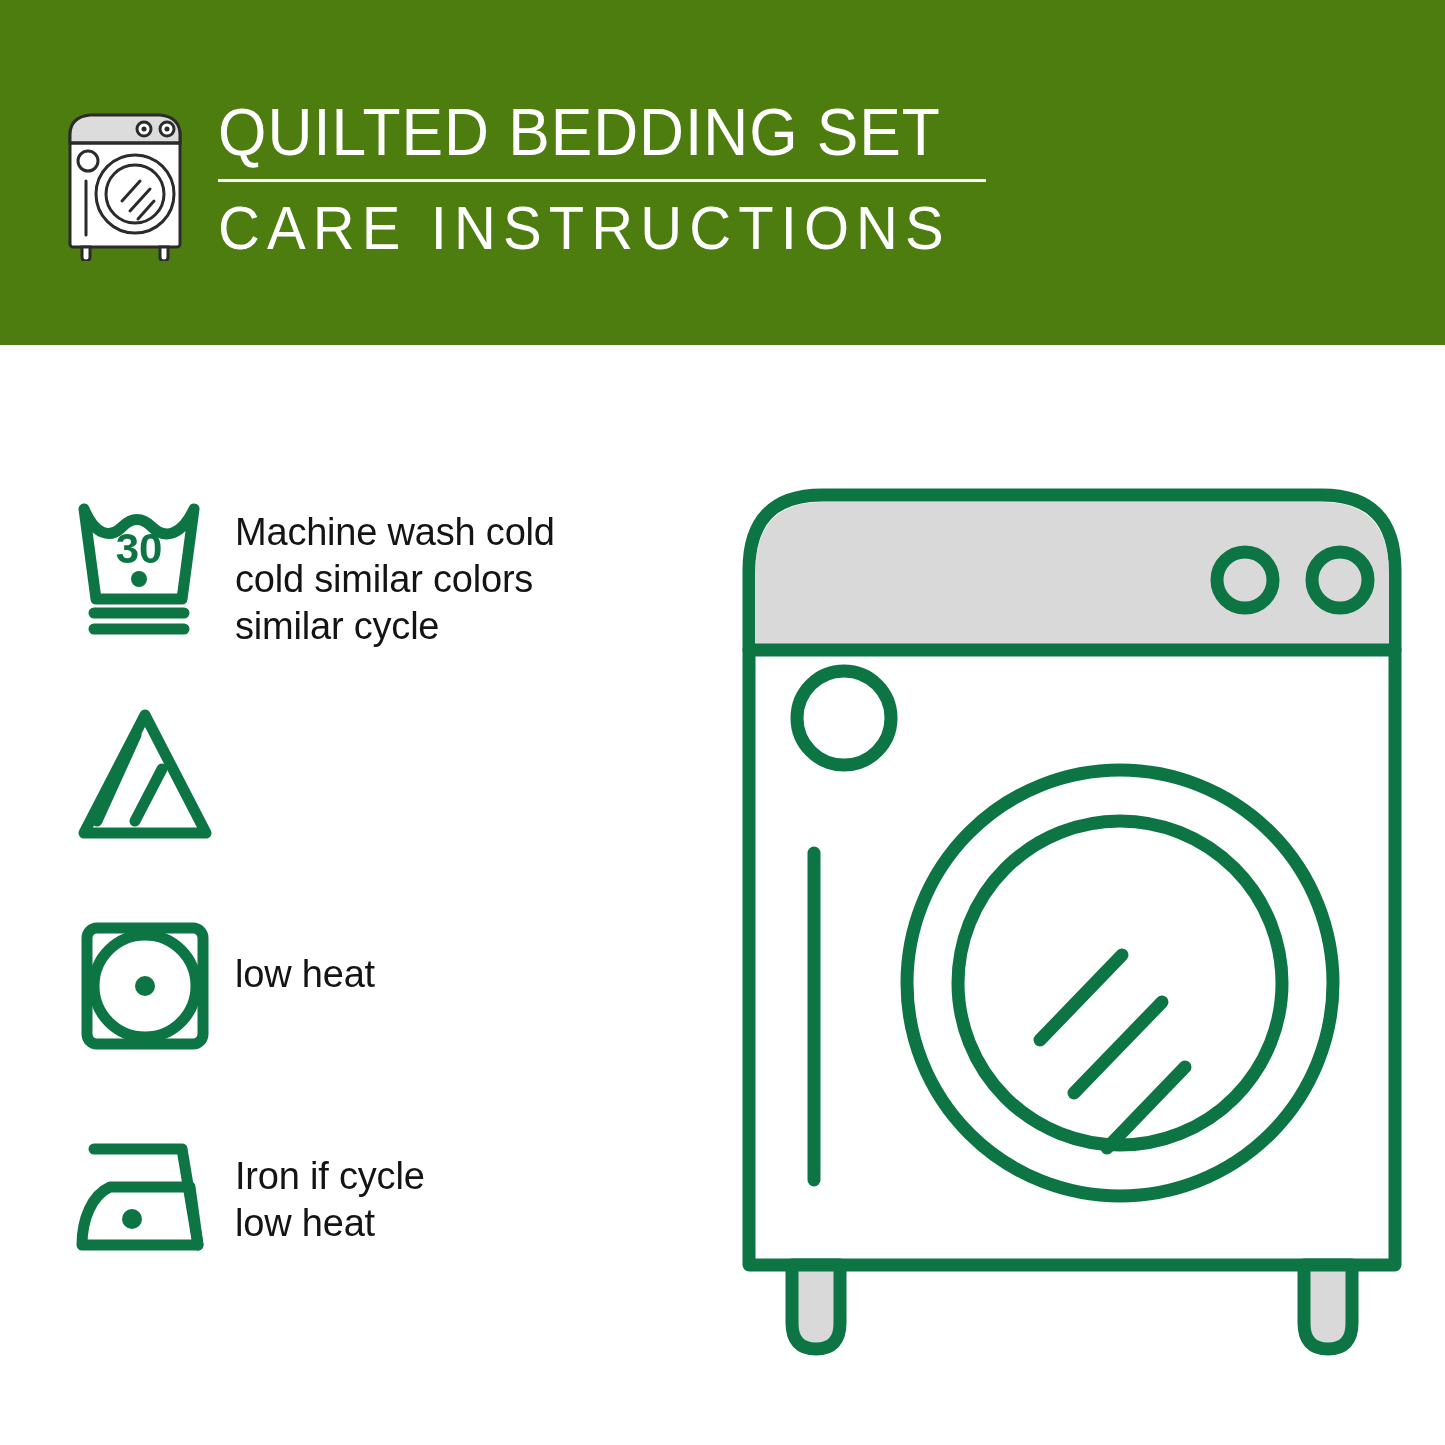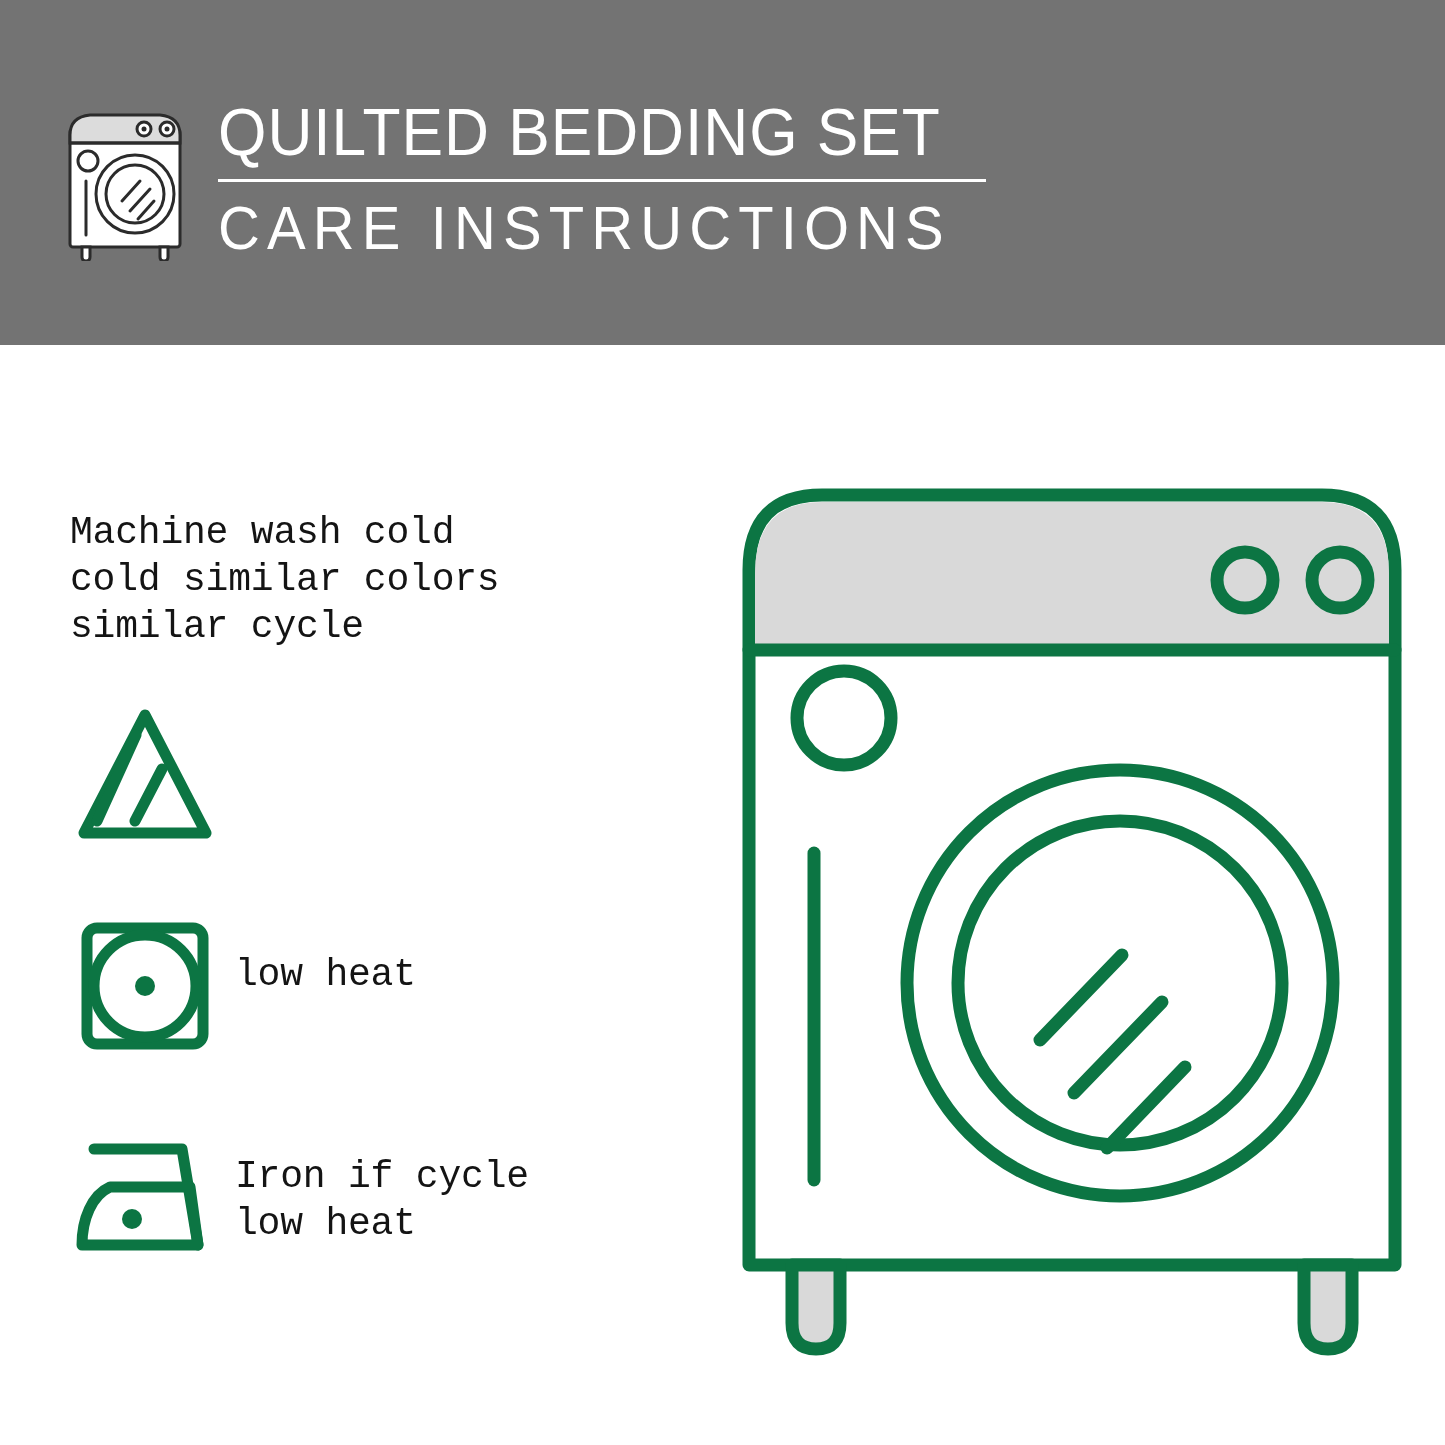--- a/index.html
+++ b/index.html
@@ -14,21 +14,21 @@
     overflow: hidden;
     position: relative;
   }
 
   
   #header-banner {
     position: absolute;
     left: 0; top: 0;
     width: 1445px;
     height: 345px;
-    background: #737373;
+    background: #4d7c0f;
     box-sizing: border-box;
   }
   #header-inner {
     position: absolute;
     left: 60px;
     top: 95px;
     display: flex;
     align-items: flex-start;
   }
   #header-logo-icon {
@@ -87,21 +87,21 @@
   .care-symbol {
     width: 165px;
     flex: 0 0 165px;
     display: flex;
     align-items: flex-start;
     justify-content: flex-start;
   }
   .care-symbol svg { display: block; }
   .care-text {
     flex: 1 1 auto;
-    font-family: Liberation Mono, monospace;
+    font-family: Liberation Sans, sans-serif;
     font-size: 38px;
     line-height: 47px;
     font-weight: 400;
     color: #141414;
     letter-spacing: -0.2px;
     padding-top: 28px;
   }
   .care-text .ln { display: block; white-space: nowrap; }
 
   .care-row-wash   .care-text { padding-top: 22px; }
@@ -159,20 +159,35 @@
       <div id="header-divider"></div>
       <div id="header-subtitle">CARE INSTRUCTIONS</div>
     </div>
 
   </div>
 </div>
 
 <div id="care-list">
 
   <div class="care-row care-row-wash">
+    <div class="care-symbol">
+      <svg width="150" height="150" viewBox="0 0 150 150" xmlns="http://www.w3.org/2000/svg">
+        <g fill="none" stroke="#0c7543" stroke-width="11" stroke-linecap="round" stroke-linejoin="round">
+
+          <path d="M14 22 C25 48 40 52 52 40 C62 30 72 30 82 40 C95 53 112 48 124 22
+                   L112 112 L26 112 Z"></path>
+
+          <line x1="24" y1="126" x2="114" y2="126"></line>
+          <line x1="24" y1="142" x2="114" y2="142"></line>
+        </g>
+
+        <text x="69" y="76" fill="#0c7543" font-family="Liberation Sans, sans-serif" font-size="42" font-weight="bold" text-anchor="middle">30</text>
+        <circle cx="69" cy="92" r="8" fill="#0c7543"></circle>
+      </svg>
+    </div>
     <div class="care-text">
       <span class="ln">Machine wash cold</span>
       <span class="ln">cold similar colors</span>
       <span class="ln">similar cycle</span>
     </div>
   </div>
 
   <div class="care-row care-row-bleach">
     <div class="care-symbol">
       <svg width="150" height="150" viewBox="0 0 150 150" xmlns="http://www.w3.org/2000/svg">

